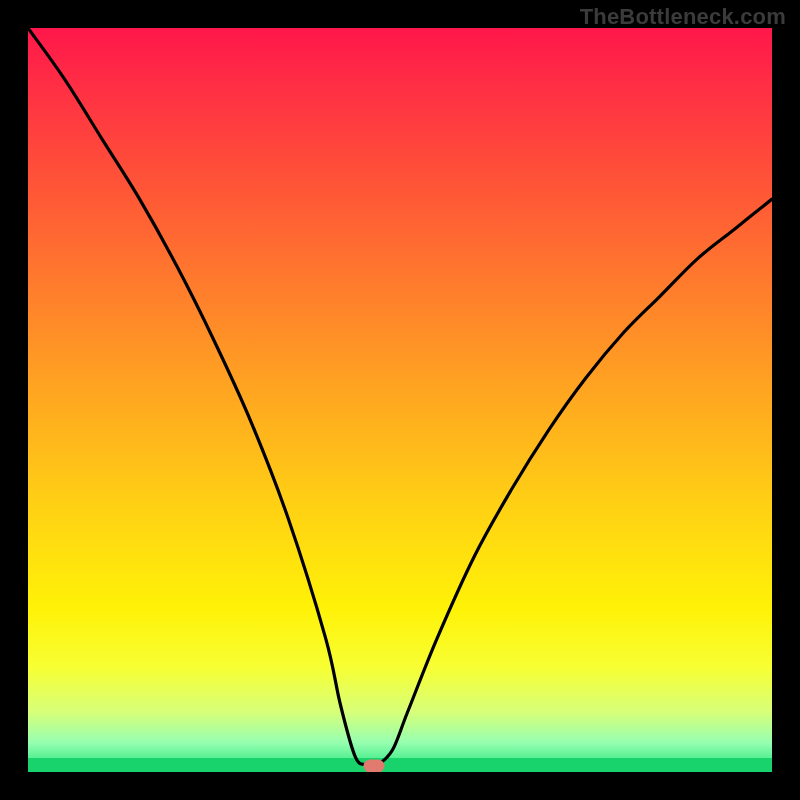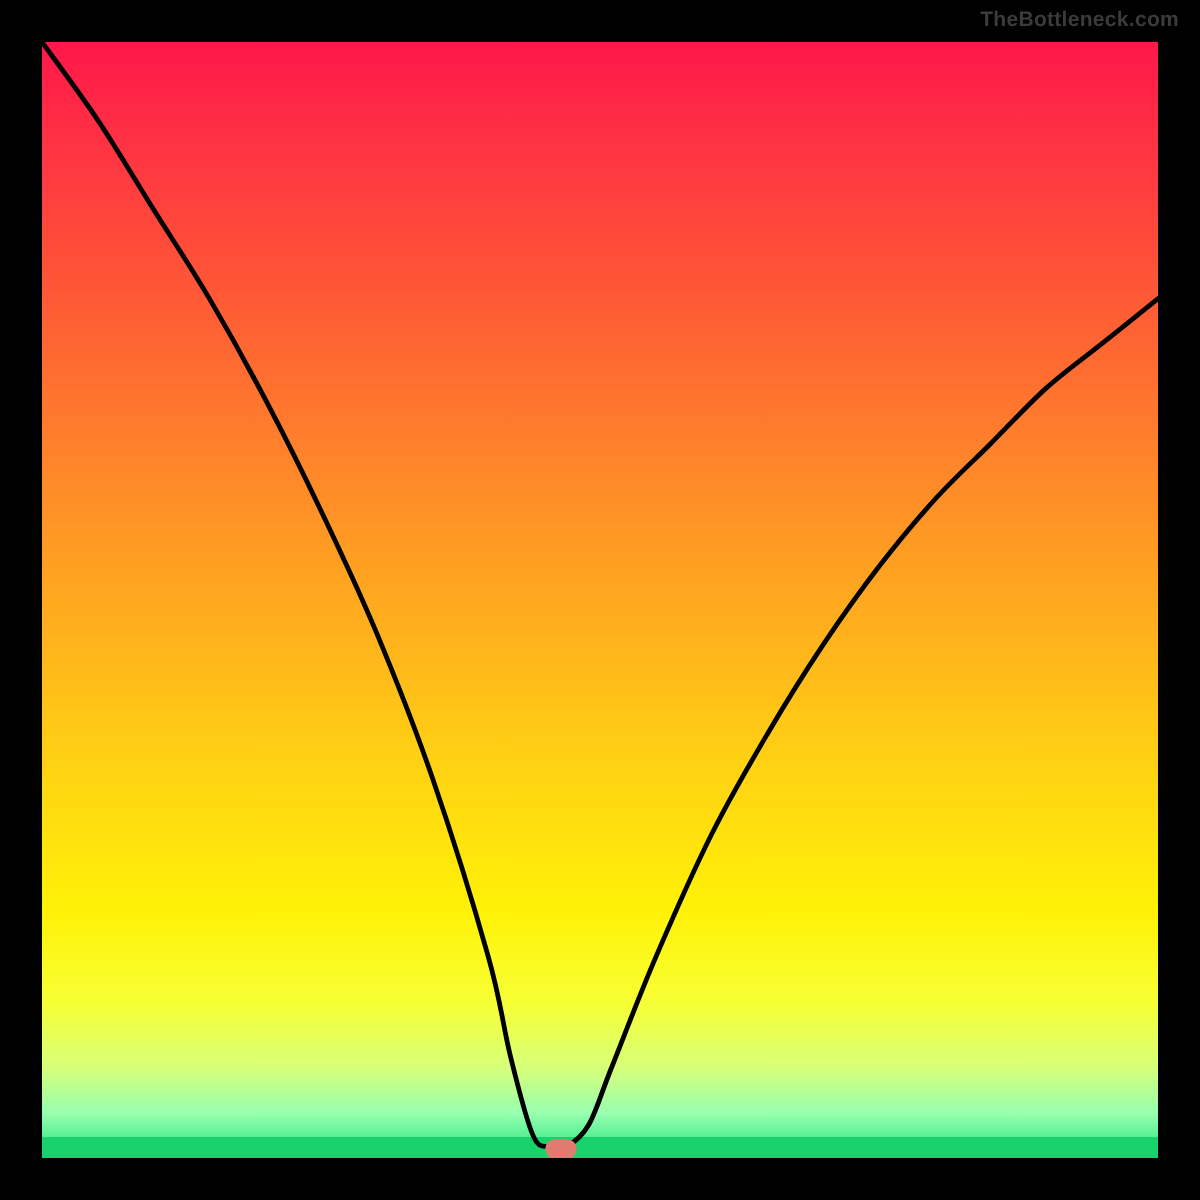--- a/index.html
+++ b/index.html
@@ -15,21 +15,21 @@
     position: relative;
     width: 800px;
     height: 800px;
     background: #000;
   }
   .watermark {
     position: absolute;
     top: 4px;
     right: 14px;
     color: #3b3b3b;
-    font-size: 14px;
+    font-size: 22px;
     font-weight: 600;
     letter-spacing: 0.2px;
     user-select: none;
   }
   .plot-area {
     position: absolute;
     left: 28px;
     top: 28px;
     width: 744px;
     height: 744px;

